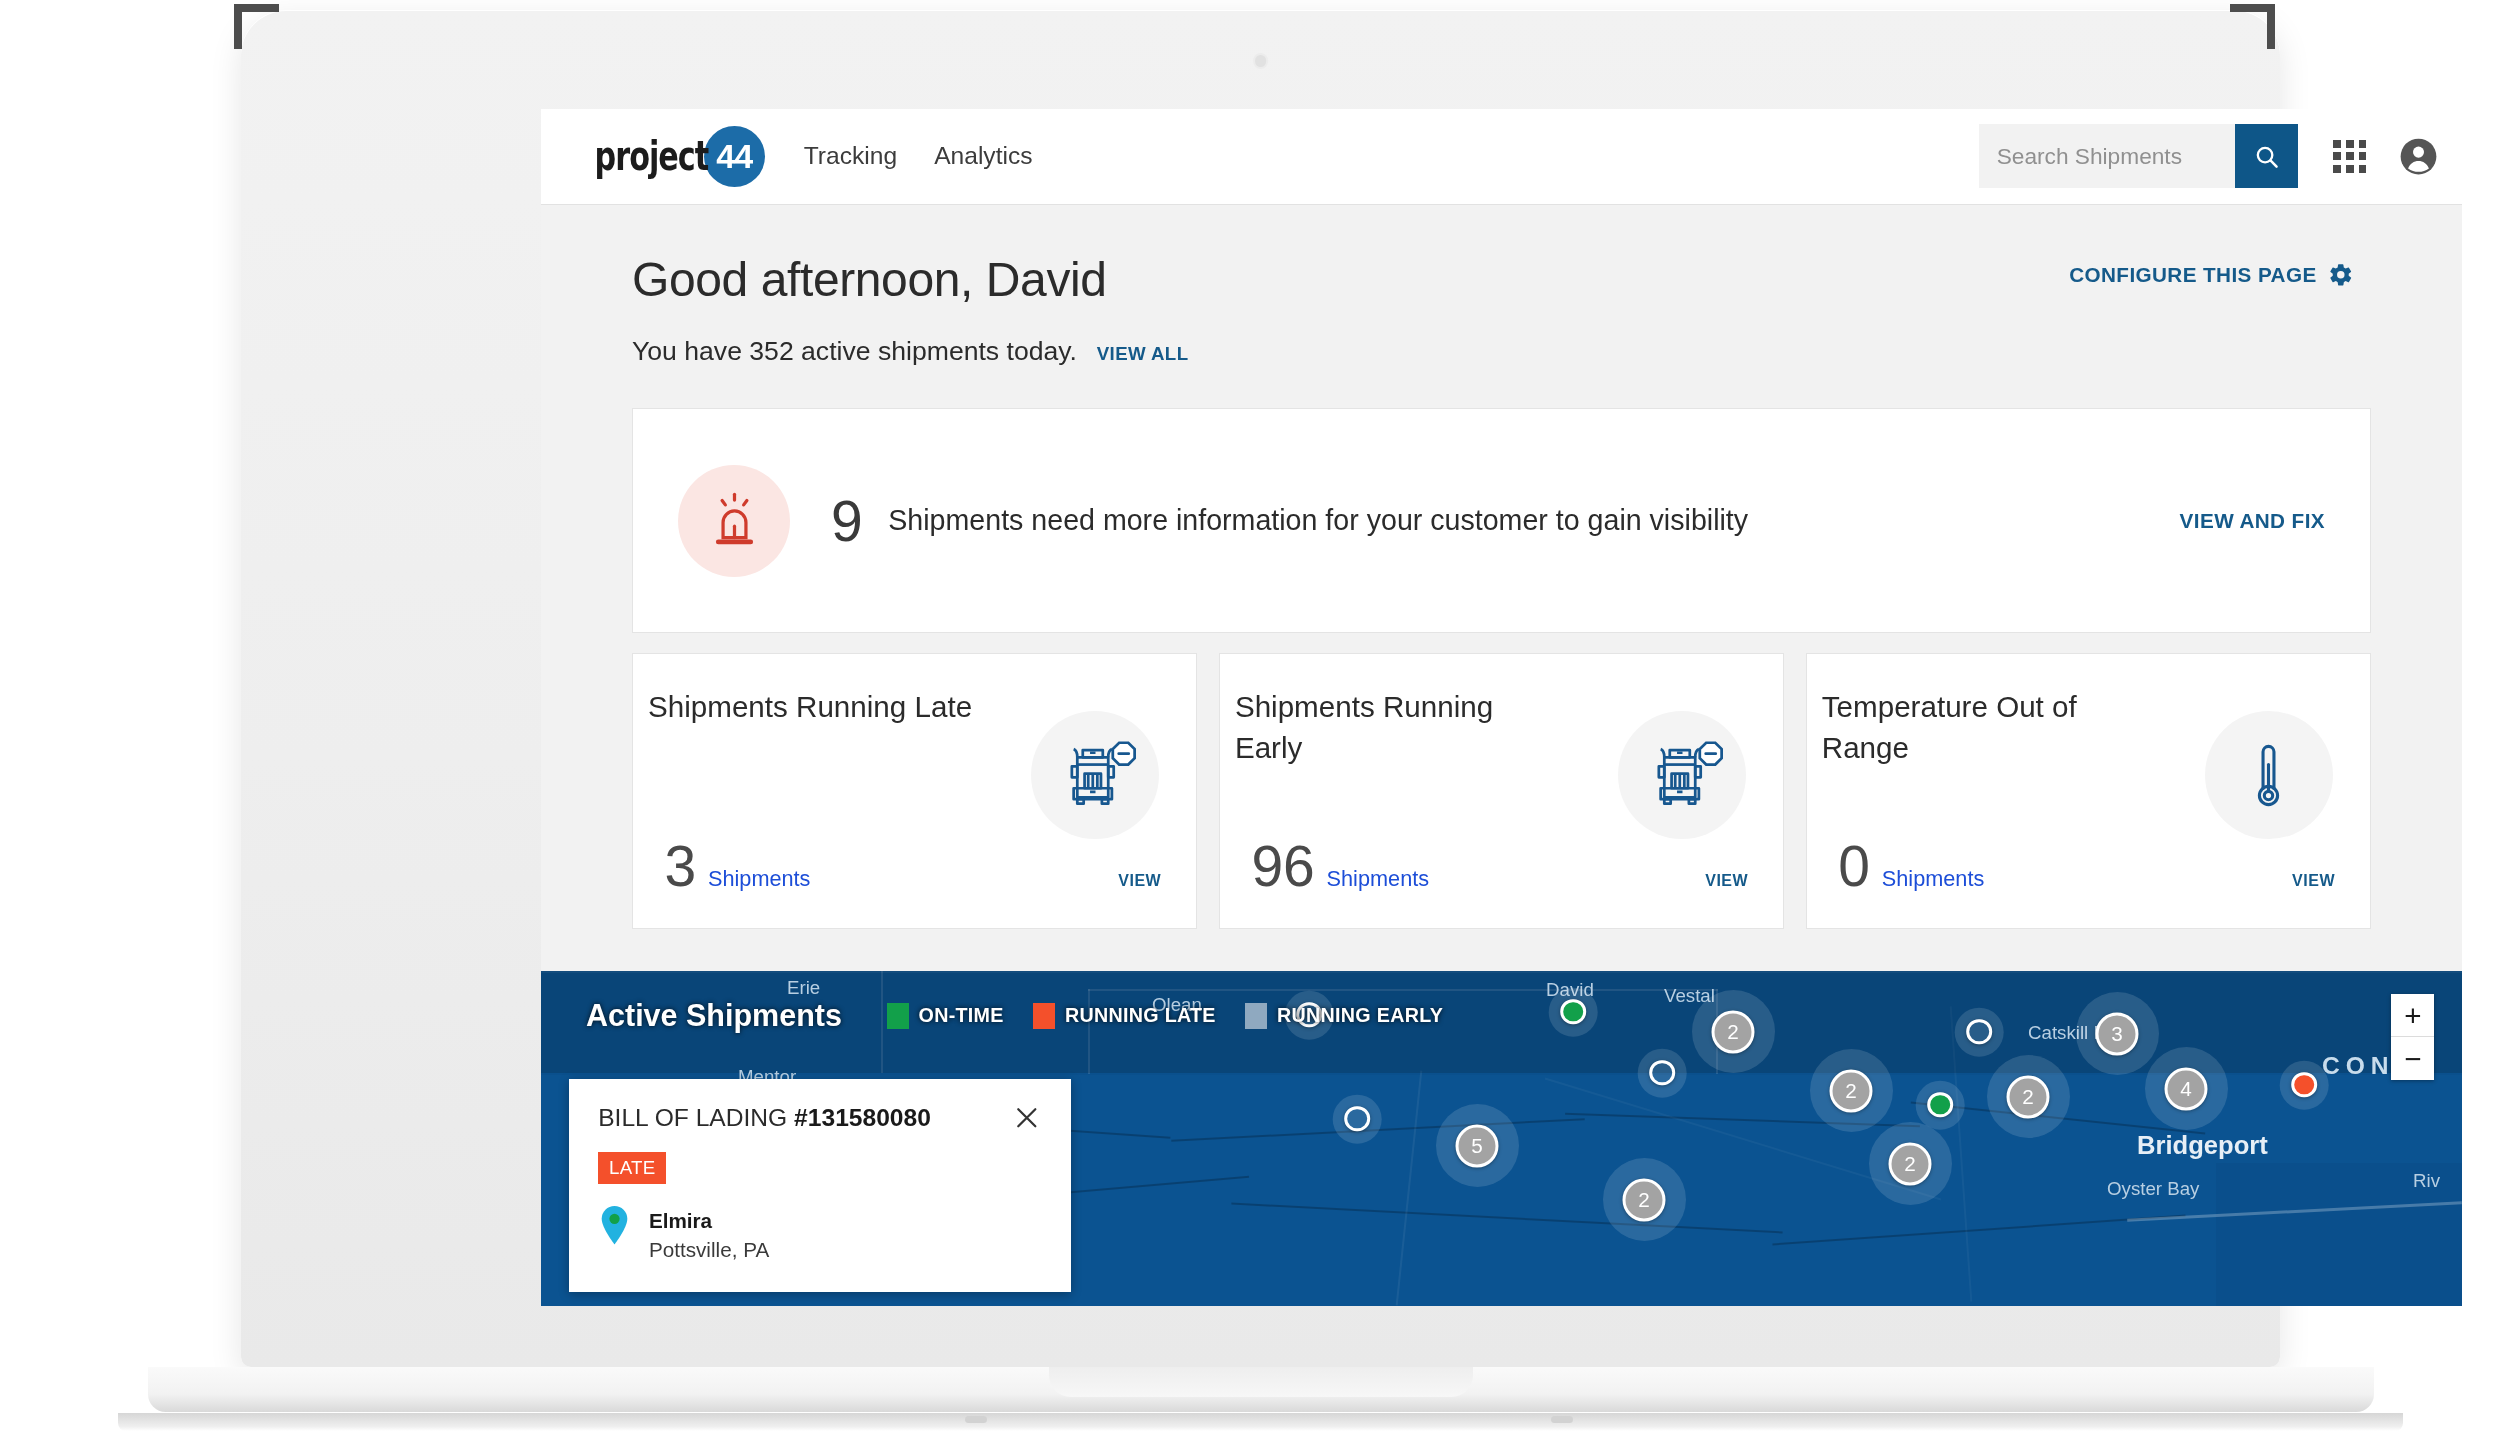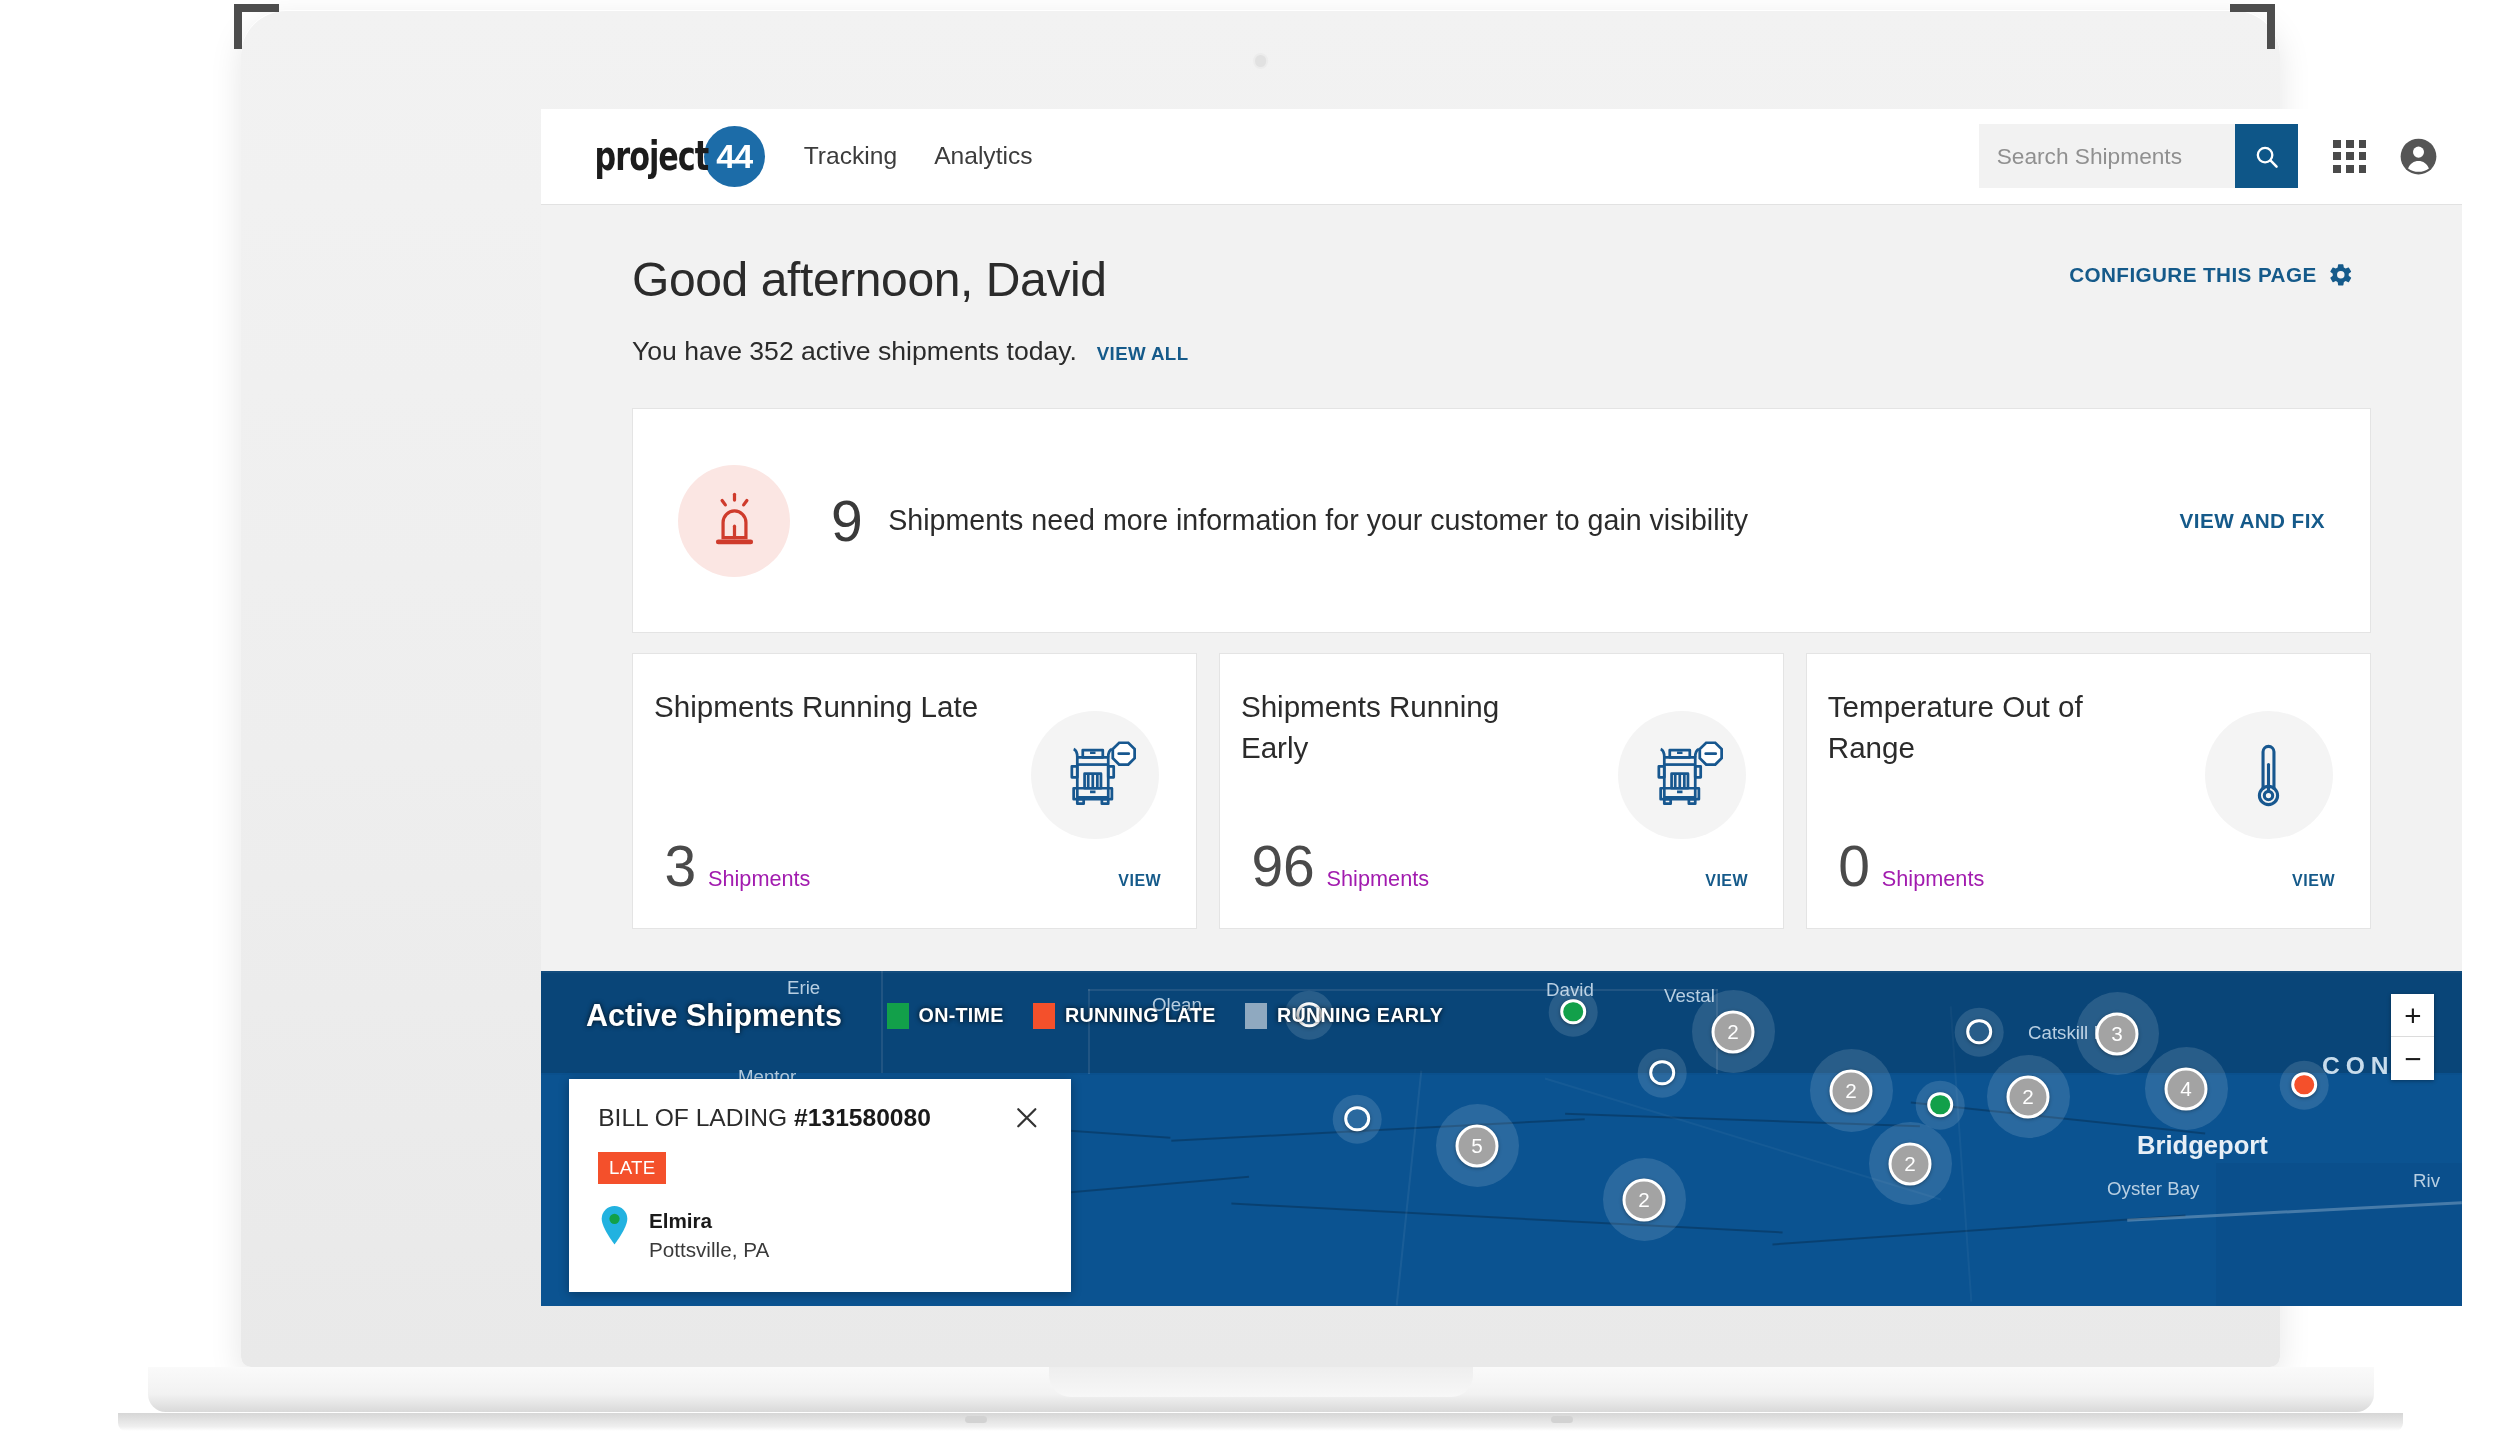--- a/index.html
+++ b/index.html
@@ -140,36 +140,36 @@
     margin-left: auto; font-size: 20.7px; font-weight: 700; letter-spacing: 0.4px;
     color: #155a8a; cursor: pointer; white-space: nowrap;
   }
 
   
   #cards {
     margin: 19.7px 91px 0 91px; display: flex; gap: 21.7px;
   }
   .card {
     flex: 1; background: #ffffff; border: 1px solid #e4e4e4; height: 276px;
-    position: relative; padding: 33px 35px 0 21px;
+    position: relative; padding: 33px 35px 0 15px;
   }
   .card-title {
     font-size: 29.6px; color: #2b2b2b; line-height: 1.38; max-width: 325px;
   }
   .card-icon {
     position: absolute; right: 37px; top: 57px;
     width: 128px; height: 128px; border-radius: 50%; background: #f4f4f4;
     display: flex; align-items: center; justify-content: center;
   }
   .card-bottom {
     position: absolute; left: 31.5px; right: 35px; bottom: 29.6px;
     display: flex; align-items: baseline;
   }
   .card-value { font-size: 57px; color: #4a4a4a; font-weight: 400; }
-  .card-unit { font-size: 21.7px; color: #a21caf; margin-left: 11.8px; }
+  .card-unit { font-size: 21.7px; color: #1d4ed8; margin-left: 11.8px; }
   .card-link {
     margin-left: auto; font-size: 16px; font-weight: 700; letter-spacing: 0.5px;
     color: #155a8a; cursor: pointer;
   }
 
   
   #map {
     position: absolute; left: 0; bottom: 0; width: 1921px; height: 335px;
     background: #0b5391; overflow: hidden;
   }

